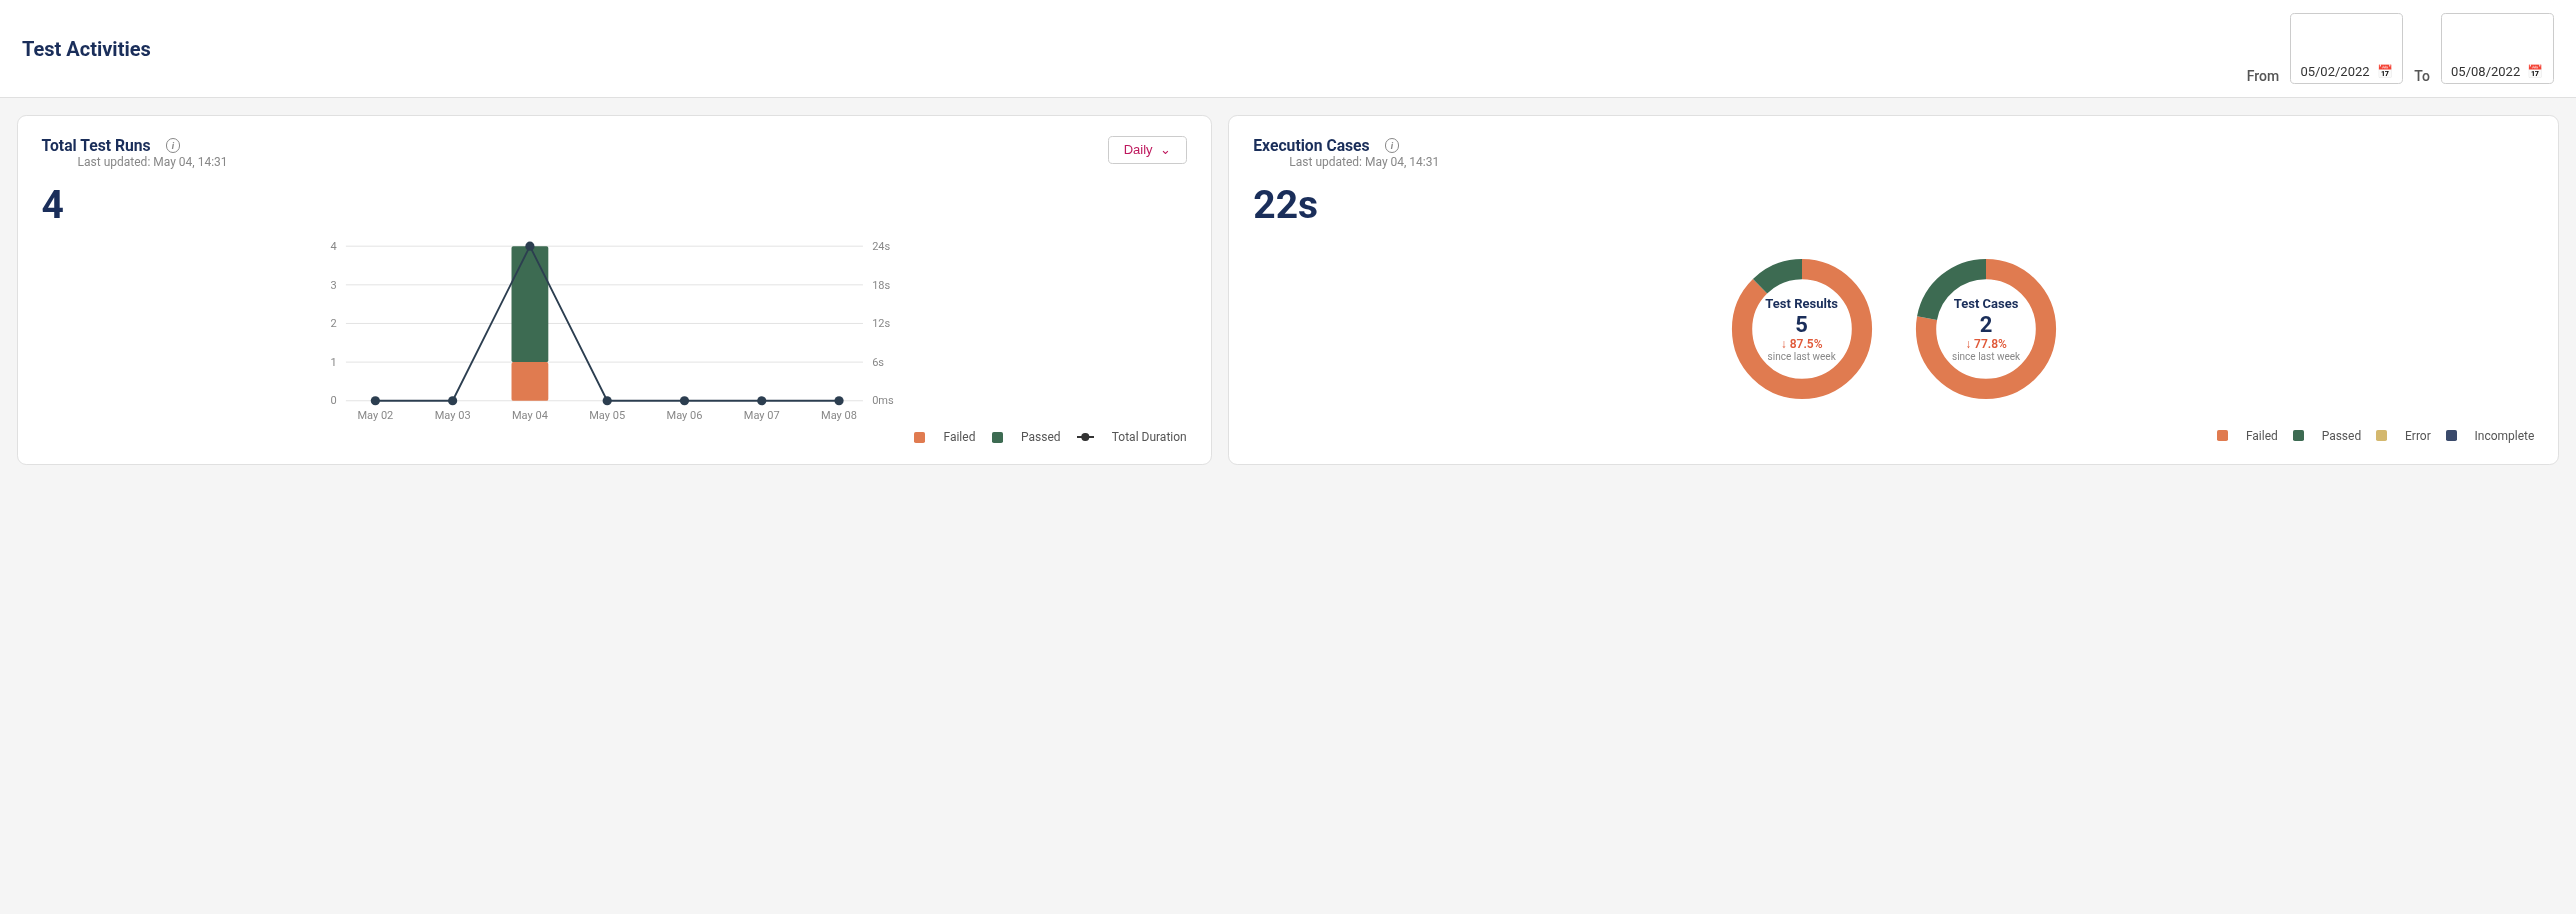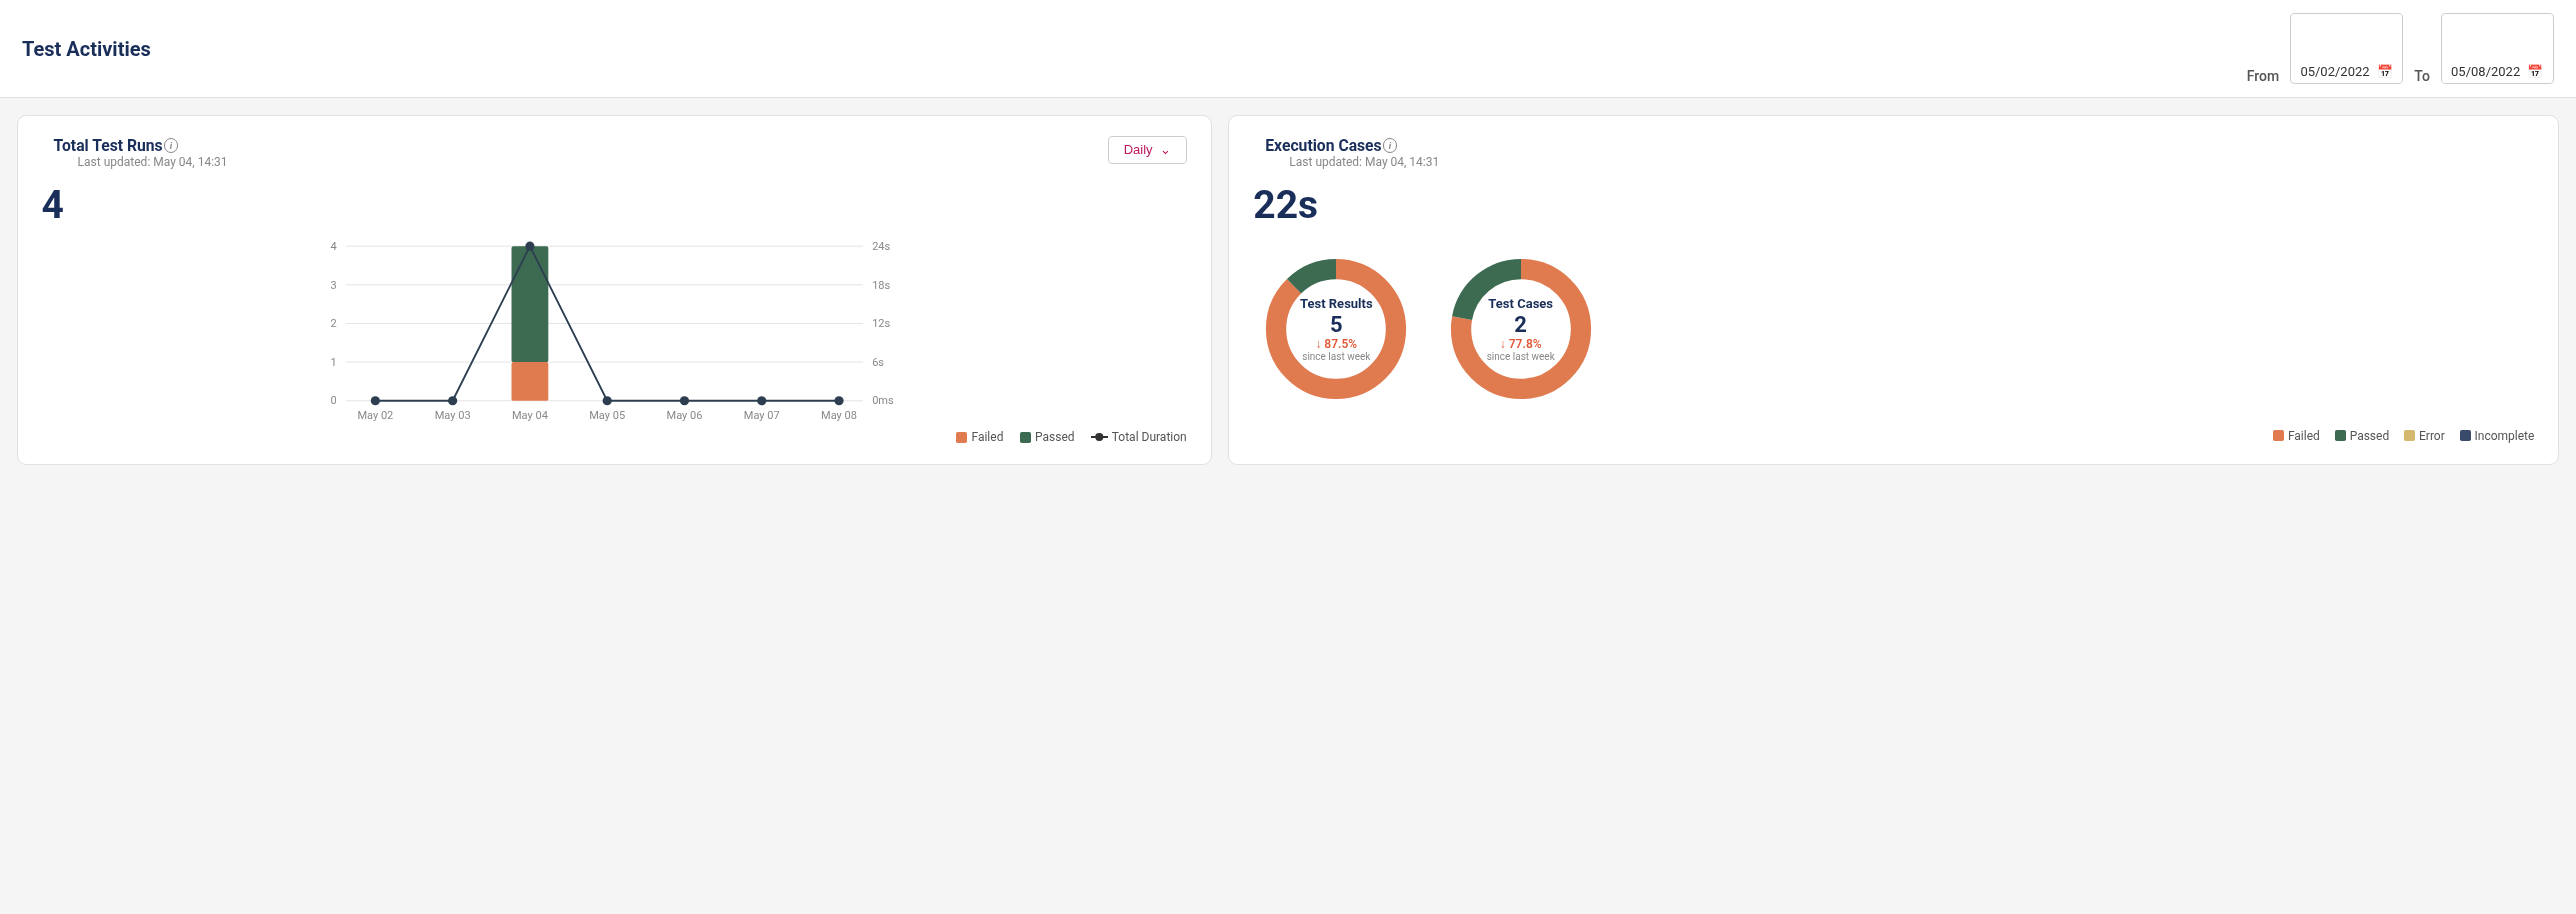--- a/index.html
+++ b/index.html
@@ -72,22 +72,21 @@
       align-items: flex-start;
       justify-content: space-between;
       margin-bottom: 3.7px;
     }
     .card-title {
       font-size: 15.7px;
       font-weight: 700;
       color: #1a2e5a;
       display: flex;
       align-items: center;
-      gap: 1px;
-      margin-left: 12px;
+      gap: 15px;
     }
     .info-icon {
       width: 14.8px;
       height: 14.8px;
       border-radius: 50%;
       border: 1.4px solid #888;
       display: inline-flex;
       align-items: center;
       justify-content: center;
       font-size: 9.2px;
@@ -132,21 +131,21 @@
       align-items: center;
       justify-content: flex-end;
       gap: 16.6px;
       margin-top: 9.2px;
       font-size: 12px;
       color: #555;
     }
     .legend-item {
       display: flex;
       align-items: center;
-      gap: 4px;
+      gap: 18px;
     }
     .legend-dot-square {
       width: 11px;
       height: 11px;
       border-radius: 1.8px;
     }
     .legend-line {
       width: 16.6px;
       height: 1.8px;
       background: #333;
@@ -166,21 +165,21 @@
     
     .execution-time-label {
       font-size: 13px;
       color: #333;
       font-weight: 600;
       margin-bottom: 3.7px;
     }
     .donuts-row {
       display: flex;
       align-items: center;
-      justify-content: flex-start;
+      justify-content: center;
       margin-top: 18.4px;
       gap: 18.4px;
     }
     .donut-wrap {
       display: flex;
       flex-direction: column;
       align-items: center;
     }
     .donut-svg-container {
       position: relative;

